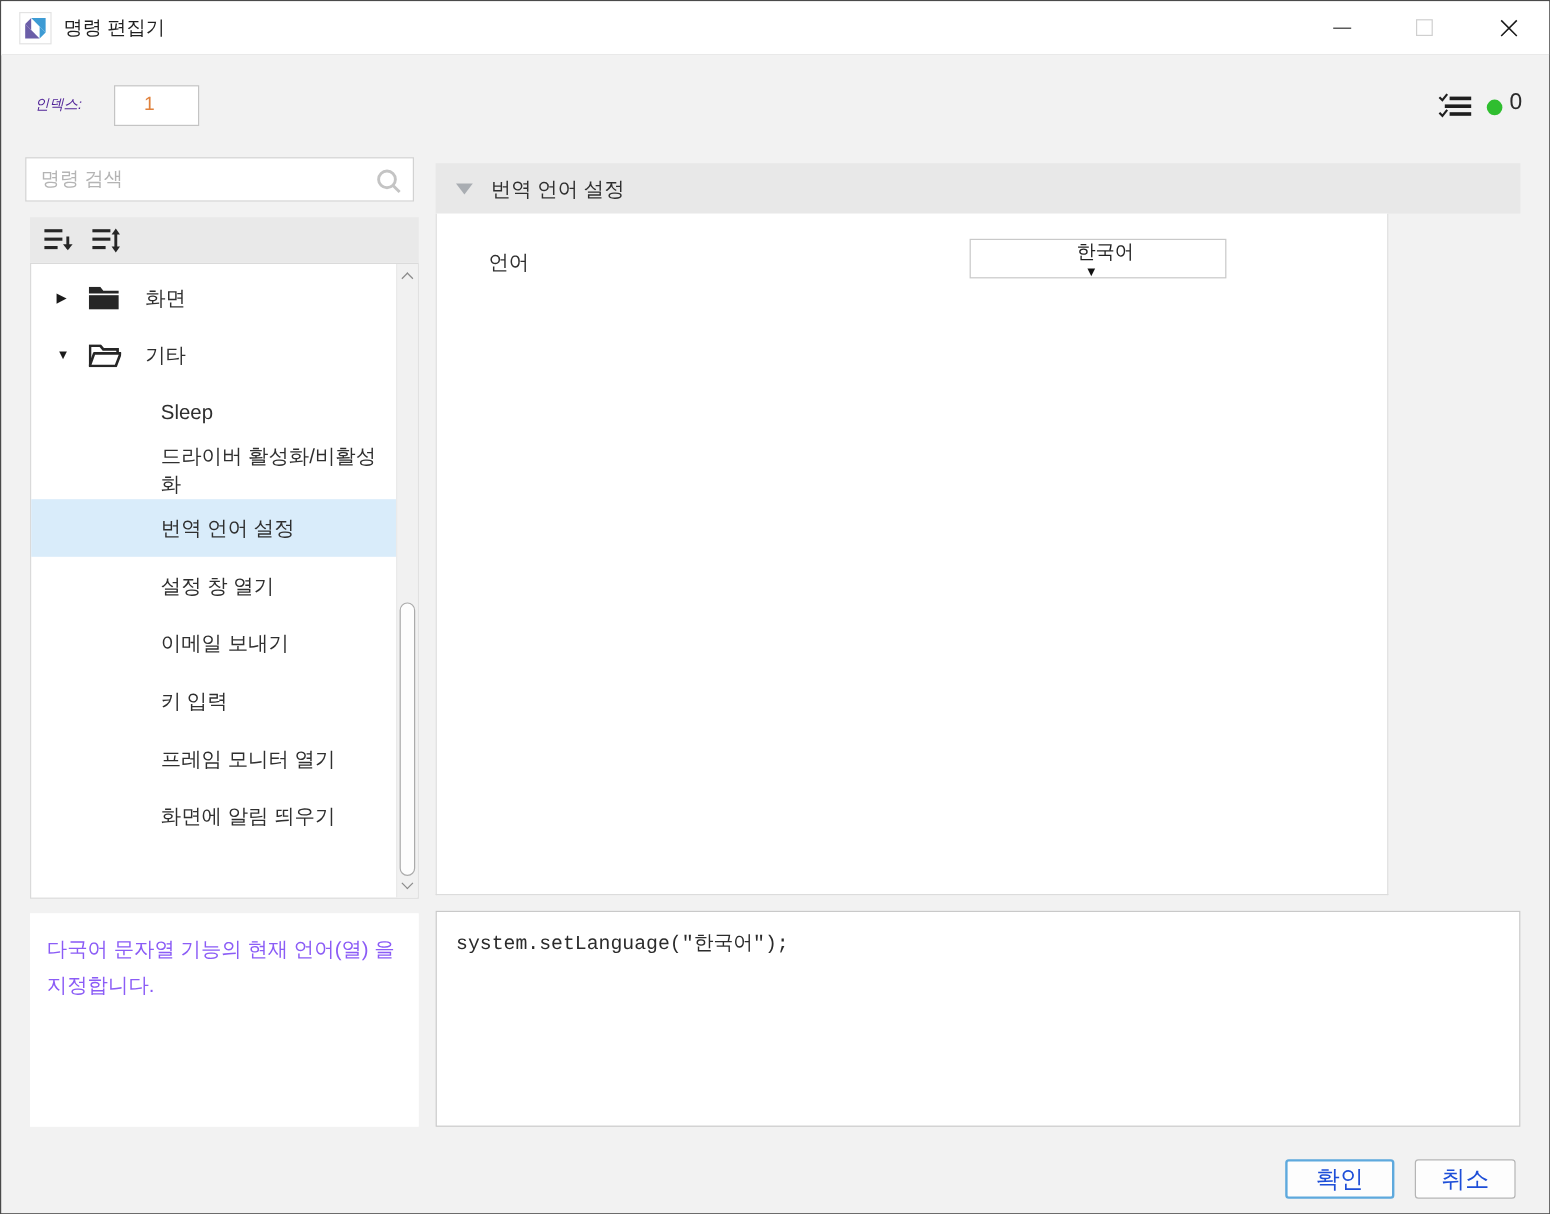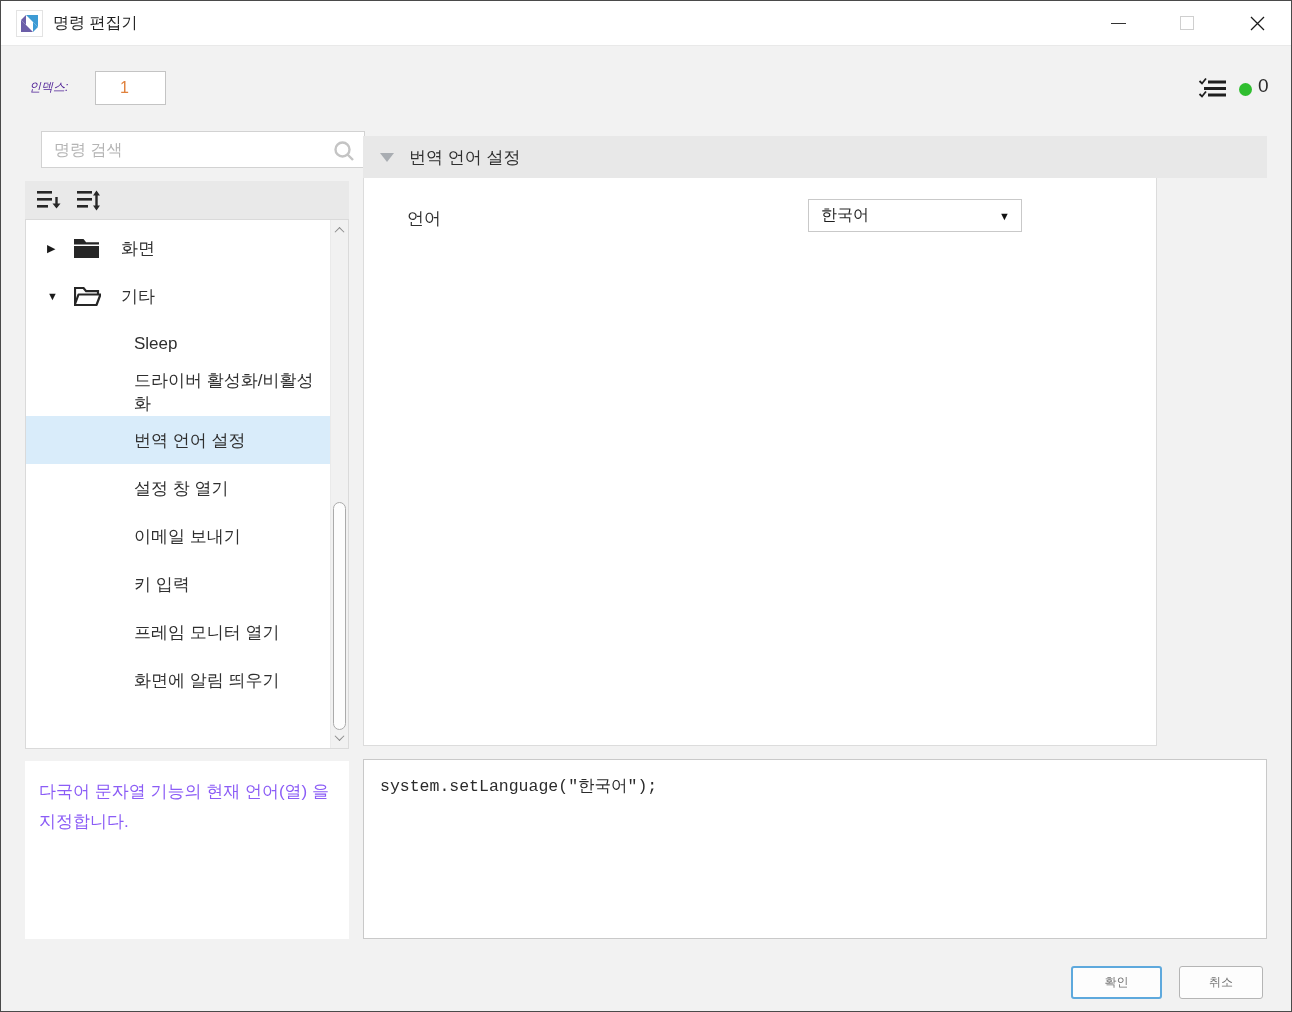--- a/index.html
+++ b/index.html
@@ -20,21 +20,21 @@
   .max-glyph { width:14px; height:14px; border:1px solid #cfcfcf; display:block; }
 
   
   .index-label { position:absolute; left:28px; top:78px; font-size:12px; color:#4c1d95;font-style:italic; }
   .index-input { position:absolute; left:94px; top:70px; width:71px; height:34px; border:1px solid #c4c4c4; background:#fff; font-size:16px; color:#e0813c; padding-left:24px; font-family:inherit; }
   .cmdlist-icon { position:absolute; left:1197px; top:76px; }
   .status-dot { position:absolute; left:1238px; top:82px; width:13px; height:13px; border-radius:50%; }
   .status-count { position:absolute; left:1257px; top:74px; font-size:19px; color:#2b2b2b; }
 
   
-  .search-box { position:absolute; left:40px; top:130px; width:324px; height:37px; background:#fff; border:1px solid #d2d2d2;text-decoration:underline; }
+  .search-box { position:absolute; left:20px; top:130px; width:324px; height:37px; background:#fff; border:1px solid #d2d2d2;text-decoration:underline; }
   .search-input { position:absolute; left:0; top:0; width:100%; height:100%; border:none; background:transparent; padding:0 36px 0 12px; font-size:16px; color:#333; font-family:inherit; }
   .search-input::placeholder { color:#b4b4b4; }
   .search-glyph { position:absolute; right:9px; top:8px; }
 
   .sort-toolbar { position:absolute; left:24px; top:180px; width:324px; height:38px; background:#e9e9e9; display:flex; align-items:center; }
   .sort-btn { width:34px; height:30px; margin-left:6px; display:flex; align-items:center; justify-content:center; }
 
   .tree-panel { position:absolute; left:24px; top:218px; width:324px; height:530px; background:#fff; border:1px solid #dadada; }
   .tree-rows { position:absolute; left:0; top:4px; right:18px; }
   .tree-row { height:48px; display:flex; align-items:center; font-size:17px; color:#2f2f2f; }
@@ -56,29 +56,29 @@
   .desc-panel { position:absolute; left:24px; top:760px; width:324px; height:178px; background:#fff; }
   .desc-text { padding:16px 14px; font-size:17px; line-height:30px; color:#8b5cf6; }
 
   
   .section-header { position:absolute; left:362px; top:135px; width:904px; height:42px; background:#e8e8e8; display:flex; align-items:center; }
   .section-caret { margin-left:17px; width:0; height:0; border-left:7px solid transparent; border-right:7px solid transparent; border-top:9px solid #a9adb2; }
   .section-title { margin-left:15px; font-size:17px; color:#2f2f2f; }
 
   .detail-panel { position:absolute; left:362px; top:177px; width:794px; height:568px; background:#fff; border:1px solid #dcdcdc; border-top:none; }
   .field-label { position:absolute; left:43px; top:29px; font-size:17px; color:#2f2f2f; }
-  .combo { position:absolute; left:444px; top:21px; width:214px; height:33px; background:#fff; border:1px solid #c9c9c9; display:flex; align-items:center; }
+  .combo { position:absolute; left:444px; top:21px; width:214px; height:33px; background:#fff; border:1px solid #c9c9c9; display:flex; align-items:center;flex-direction:column; }
   .combo-value { margin-left:12px; font-size:16px; color:#1f1f1f; flex:1; }
   .combo-arrow { margin-right:11px; font-size:11px; color:#111; }
 
   .code-panel { position:absolute; left:362px; top:758px; width:904px; height:180px; background:#fff; border:1px solid #c9c9c9; }
   .code-text { padding:15px 16px; font-family:"Liberation Mono","DejaVu Sans Mono",monospace; font-size:16.5px; color:#2b2b2b; white-space:pre; }
 
   
-  .btn { position:absolute; top:965px; height:33px; background:#fdfdfd; font-size:12px; color:#737373; display:flex; align-items:center; justify-content:center; border-radius:3px; font-family:inherit; }
+  .btn { position:absolute; top:965px; height:33px; background:#fdfdfd; font-size:20px; color:#1d4ed8; display:flex; align-items:center; justify-content:center; border-radius:3px; font-family:inherit; }
   .btn-ok { left:1070px; width:91px; border:2px solid #5ea9dd; }
   .btn-cancel { left:1178px; width:84px; border:1px solid #b5b5b5; }
 </style>
 </head>
 <body>
 
 <div class="window">
 
   <div class="titlebar">
     <div class="app-icon">

